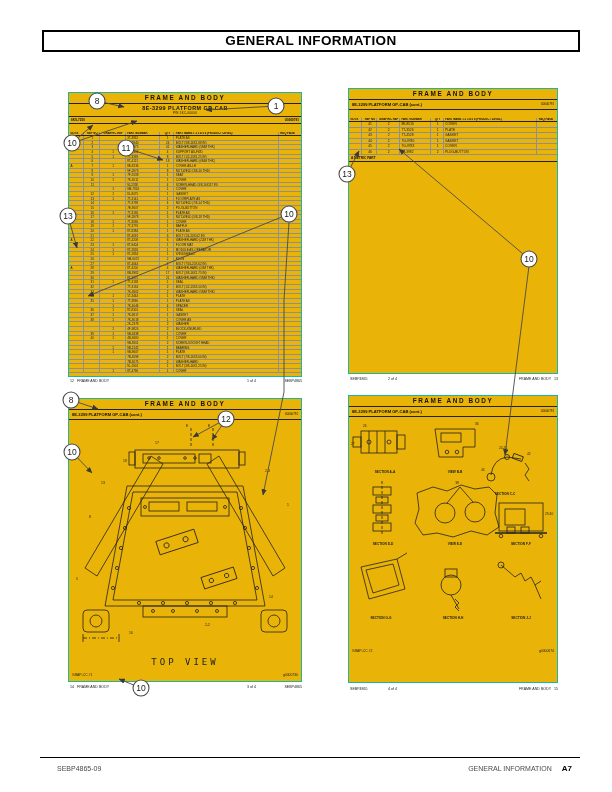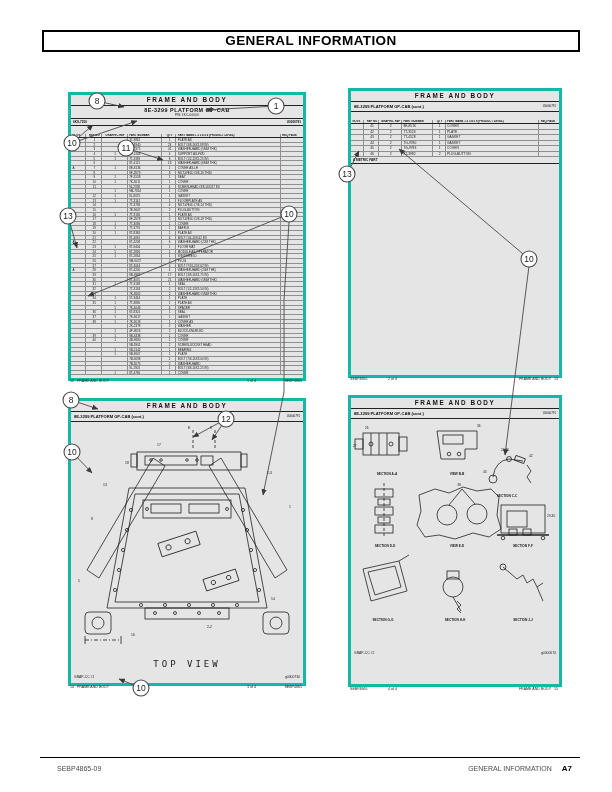--- a/index.html
+++ b/index.html
@@ -7,21 +7,21 @@
 
   
   .main-title-box{position:absolute;left:42px;top:30px;width:534px;height:18px;border:2px solid #000;}
   .main-title{text-align:center;font-size:13.5px;font-weight:bold;line-height:18px;letter-spacing:.4px;color:#000;}
   .page-footer-line{position:absolute;left:40px;top:757px;width:540px;border-top:1.2px solid #000;}
   .pf-left{position:absolute;left:57px;top:765px;font-size:7px;color:#4a4a4a;}
   .pf-right{position:absolute;right:40px;top:764px;font-size:7px;color:#4a4a4a;}
   .pf-right b{color:#000;font-size:8px;margin-left:10px;}
 
   
-  .panel{position:absolute;background:#e5e5e5;border:3px solid #14b8a6;box-sizing:content-box;}
+  .panel{position:absolute;background:#eab308;border:1px solid #14b8a6;box-sizing:content-box;}
   .p1{left:68px;top:92px;width:232px;height:283px;}
   .p2{left:348px;top:88px;width:208px;height:284px;}
   .p3{left:68px;top:398px;width:232px;height:282px;}
   .p4{left:348px;top:395px;width:208px;height:286px;}
 
   .ptitle{height:10px;line-height:10px;text-align:center;font-weight:bold;font-size:6.4px;letter-spacing:1.6px;border-bottom:1.3px solid #222;color:#151515;}
   .psub1{border-bottom:1px solid #222;text-align:center;padding:1px 0;}
   .psub1a{font-size:5.4px;font-weight:bold;letter-spacing:.5px;}
   .psub1b{font-size:2.9px;letter-spacing:.3px;}
   .pinfo{display:flex;justify-content:space-between;font-size:3.1px;font-weight:bold;padding:0 2px;height:6px;line-height:6px;border-bottom:1px solid #222;}

